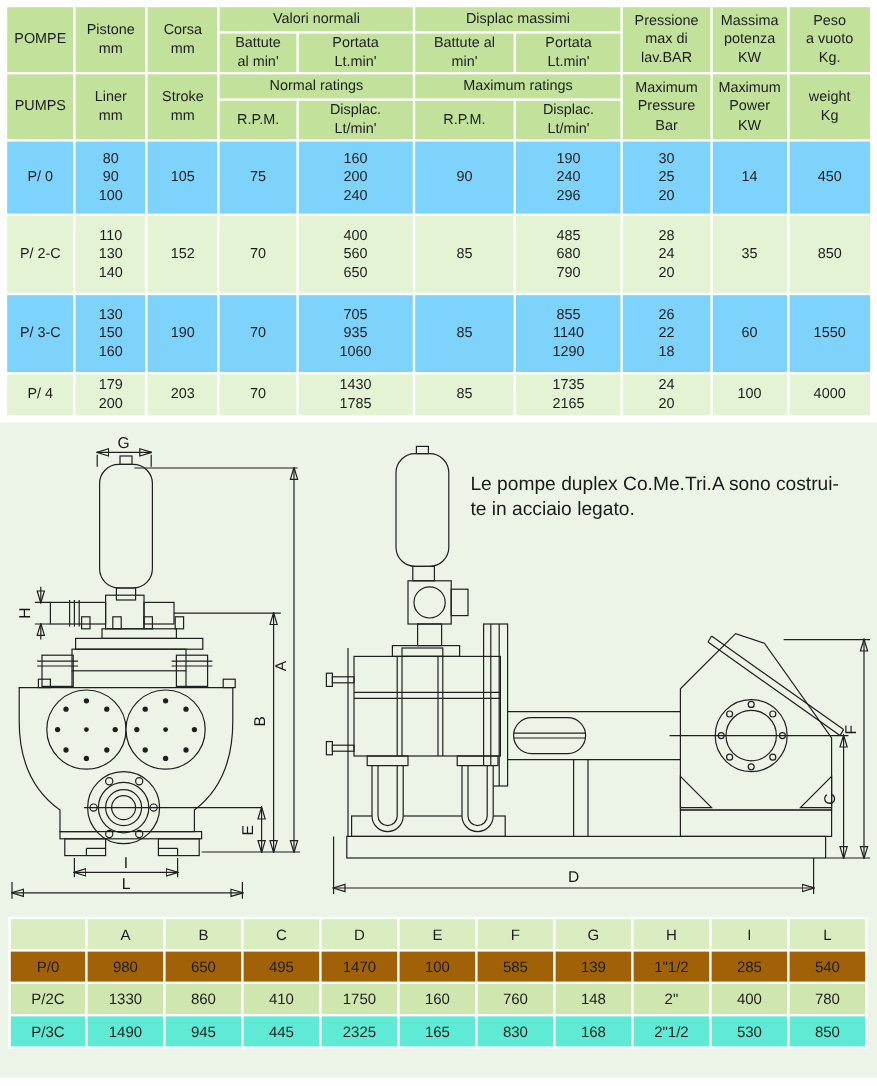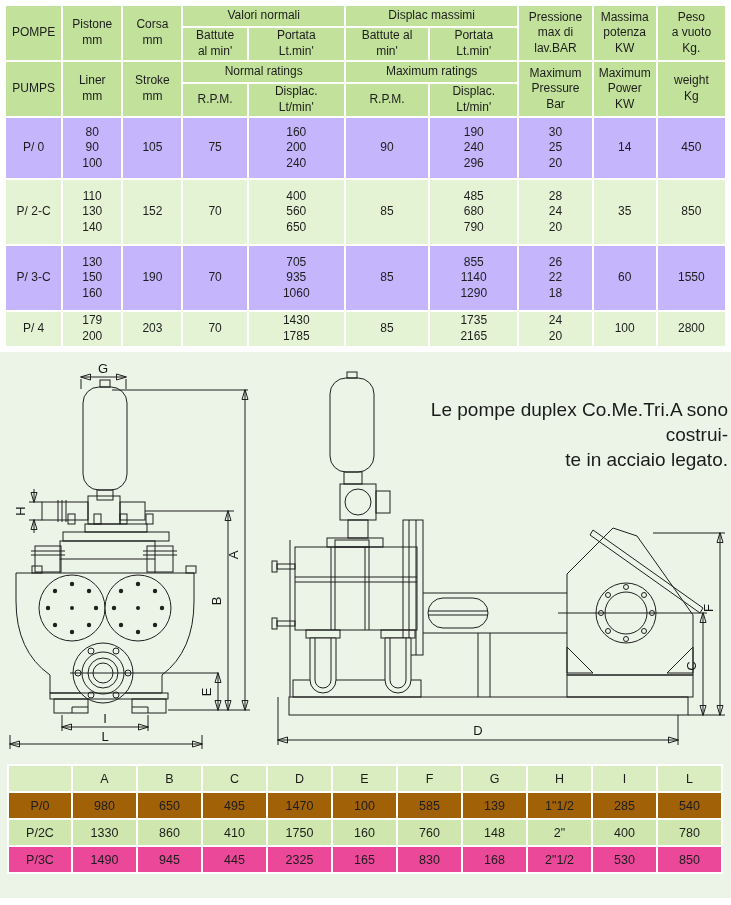--- a/index.html
+++ b/index.html
@@ -7,40 +7,40 @@
         font-family:"Liberation Sans","DejaVu Sans",sans-serif;color:#1d1d1d;}
   
   #mid-band{position:absolute;left:0;top:352px;width:731px;height:546px;background:#ecf4e7;}
 
   
   table.spec{position:absolute;left:4px;top:4px;width:723px;border-collapse:separate;
              border-spacing:2px;background:#ffffff;table-layout:fixed;}
   table.spec td{white-space:pre-line;text-align:center;vertical-align:middle;
                 font-size:12px;line-height:1.3;padding:0;background:#d4ebb8;}
   table.spec td.h{background:#c2e19b;}
-  table.spec tr.ra td{background:#c4b5fd;}
+  table.spec tr.ra td{background:#7dd3fc;}
   table.spec tr.rb td{background:#e5f3d5;}
   table.spec tr.hr1{height:20px}  table.spec tr.hr2{height:32px}
   table.spec tr.hr3{height:20px}  table.spec tr.hr4{height:32px}
   table.spec tr.dr1{height:60px}  table.spec tr.dr2{height:64px}
   table.spec tr.dr3{height:64px}  table.spec tr.dr4{height:34px}
 
   
   table.dim{position:absolute;left:7px;top:764px;width:716px;border-collapse:separate;
             border-spacing:2px;background:#ffffff;table-layout:fixed;}
   table.dim td{text-align:center;vertical-align:middle;font-size:12.5px;padding:0;}
   table.dim tr{height:25px;}
   table.dim tr.bh td{background:#d9edc0;}
   table.dim tr.b0 td{background:#a16207;}
   table.dim tr.b1 td{background:#cfe7ae;}
-  table.dim tr.b2 td{background:#ec4899;}
+  table.dim tr.b2 td{background:#5eead4;}
 
   
-  .desc{position:absolute;left:392px;top:372px;width:336px;text-align:right;
-        font-size:19px;line-height:1.32;white-space:pre-line;color:#1b1b1b;}
+  .desc{position:absolute;left:392px;top:372px;width:336px;text-align:left;
+        font-size:16px;line-height:1.32;white-space:pre-line;color:#1b1b1b;}
 
   
   svg.dw{position:absolute;}
   svg.dw line,svg.dw path,svg.dw rect,svg.dw circle,svg.dw ellipse{
         stroke:#1f1f1f;stroke-width:1;fill:none;}
   svg.dw .bgfill{fill:#ecf4e7;}
   svg.dw .dot{fill:#1f1f1f;stroke:none;}
   svg.dw text{fill:#161616;font-family:"Liberation Sans",sans-serif;font-size:13px;stroke:none;}
 </style>
 </head>
@@ -185,21 +185,21 @@
       <td>203</td>
       <td>70</td>
       <td>1430
 1785</td>
       <td>85</td>
       <td>1735
 2165</td>
       <td>24
 20</td>
       <td>100</td>
-      <td>2800</td>
+      <td>4000</td>
     </tr>
     </tbody>
   </table>
 
   <div class="desc">
     <div>Le pompe duplex Co.Me.Tri.A sono costrui-
 te  in acciaio legato.</div>
   </div>
 
   <svg class="dw" style="left:2px;top:363px;" width="253" height="400" viewBox="0 0 253 400">

